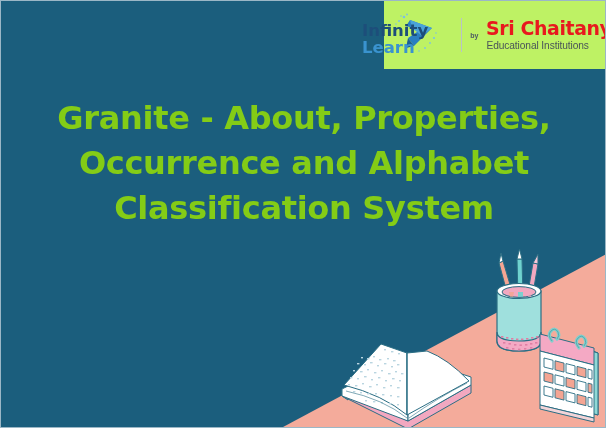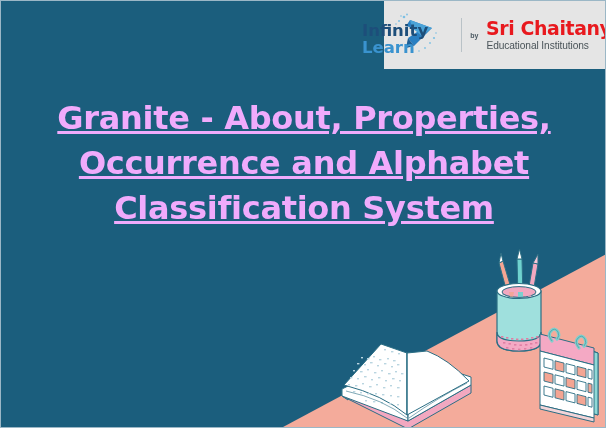--- a/index.html
+++ b/index.html
@@ -23,21 +23,21 @@
     width: 100%;
     height: 100%;
   }
   
   #logo-box {
     position: absolute;
     left: 383px;
     top: 0px;
     width: 223px;
     height: 68px;
-    background: #e5e5e5;
+    background: #bef264;
     display: flex;
     align-items: center;
     justify-content: center;
     gap: 7px;
     padding: 0 6px;
     box-sizing: border-box;
   }
   #logo-infinity {
     position: relative;
     width: 92px;
@@ -79,29 +79,28 @@
     margin-top: 2px;
     font-family: "Liberation Sans", sans-serif;
   }
   
   #title {
     position: absolute;
     left: 0;
     top: 95px;
     width: 606px;
     text-align: center;
-    color: #f0abfc;
+    color: #84cc16;
     font-size: 32px;
     font-weight: bold;
     line-height: 45px;
     letter-spacing: -0.3px;
     font-family: "DejaVu Sans", sans-serif;
     padding: 0 44px;
     box-sizing: border-box;
-    text-decoration: underline;
   }
   
   #illustration {
     position: absolute;
     left: 0;
     top: 0;
     width: 606px;
     height: 428px;
     pointer-events: none;
   }

